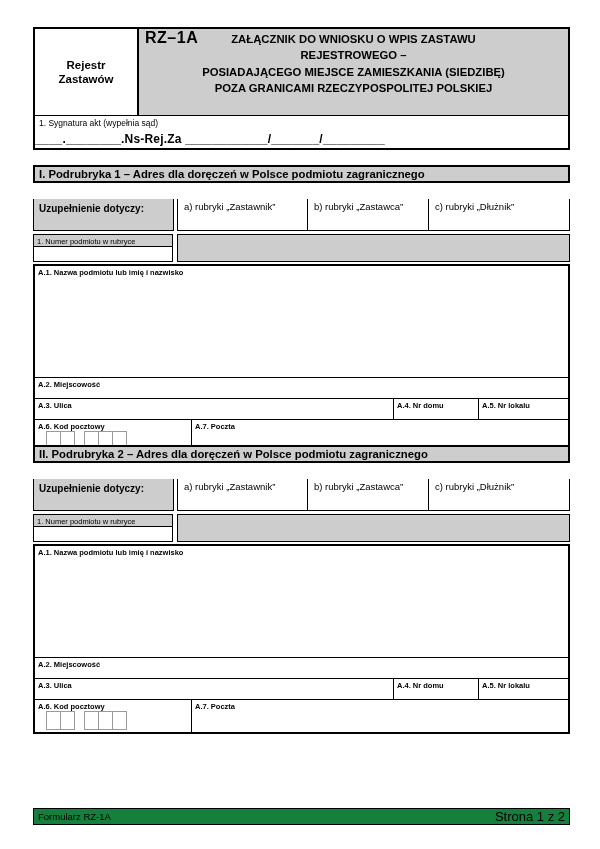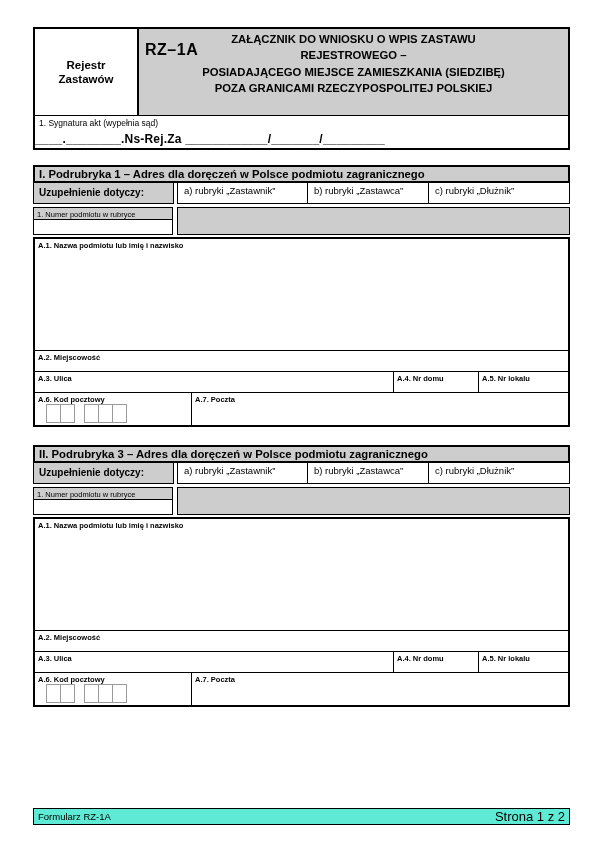--- a/index.html
+++ b/index.html
@@ -21,40 +21,40 @@
     width: 104px; border-right: 2px solid #000; background: #fff;
     display: flex; flex-direction: column; justify-content: center; align-items: center;
     font-weight: bold; font-size: 11.5px; line-height: 14px; text-align: center;
   }
   .title-cell {
     flex: 1; background: #cdcdcd; position: relative;
     text-align: center; font-weight: bold; font-size: 11.3px; line-height: 16.4px;
     padding-top: 2px;
   }
   .form-code {
-    position: absolute; left: 6px; top: 13px;
+    position: absolute; left: 6px; top: 1px;
     font-size: 16px; font-weight: bold; letter-spacing: 0.5px;
   }
   .hdr-row2 { height: 32px; position: relative; background: #fff; }
   .case-label { position: absolute; top: 2px; left: 4px; font-size: 8.5px; }
   .case-line {
     position: absolute; bottom: 2px; left: 0; width: 100%;
     text-align: left; font-size: 12px; font-weight: bold; letter-spacing: 0.2px;
   }
 
   
   .section { left: 33px; width: 537px; }
   #section-1 { top: 165px; }
   #section-2 { top: 445px; }
   .sec-title {
     height: 18px; border: 2px solid #000; background: #cdcdcd;
     font-weight: bold; font-size: 11.3px; line-height: 13px; padding: 1px 0 0 4px;
     white-space: nowrap; overflow: hidden;
   }
-  .uzup-row { display: flex; height: 21px; }
+  .uzup-row { display: flex; height: 32px; margin-top: 16px; }
   .uzup-label {
     width: 141px; background: #cdcdcd; border: 1px solid #000; border-top: none;
     font-weight: bold; font-size: 10px; padding: 4px 0 0 5px;
   }
   .uzup-gap { width: 3px; }
   .opt-cell {
     border: 1px solid #000; border-top: none; background: #fff;
     font-size: 9.5px; padding: 2px 0 0 6px; white-space: nowrap; overflow: hidden;
   }
   .opt-a { width: 131px; }
@@ -88,21 +88,21 @@
   .cell-a6 { width: 112px; position: relative; }
   .cell-a7 { flex: 1; border-left: 1px solid #000; }
   .postal-row { position: absolute; left: 11px; top: 11px; display: flex; align-items: flex-start; }
   .pbox { width: 15px; height: 19px; border: 1px solid #9a9a9a; background: #fff; margin-left: -1px; }
   .pbox.first { margin-left: 0; }
   .pgap { width: 9px; }
 
   
   #page-footer {
     left: 33px; top: 808px; width: 537px; height: 17px;
-    border: 1px solid #000; background: #5eead4;
+    border: 1px solid #000; background: #15803d;
     display: flex; justify-content: space-between; align-items: center;
     padding: 0 4px;
   }
   .footer-left { font-size: 9.5px; }
   .footer-right { font-size: 13px; }
 </style>
 </head>
 <body>
 
 <div id="form-header" class="abs">
@@ -170,21 +170,21 @@
         </div>
       </div>
       <div class="cell-a7">
         <span class="field-label">A.7. Poczta</span>
       </div>
     </div>
   </div>
 </div>
 
 <div id="section-2" class="section abs">
-  <div class="sec-title">II. Podrubryka 3 – Adres dla doręczeń w Polsce podmiotu zagranicznego</div>
+  <div class="sec-title">II. Podrubryka 2 – Adres dla doręczeń w Polsce podmiotu zagranicznego</div>
   <div class="uzup-row">
     <div class="uzup-label">Uzupełnienie dotyczy:</div>
     <div class="uzup-gap"></div>
     <div class="opt-cell opt-a">a) rubryki „Zastawnik”</div>
     <div class="opt-cell opt-b">b) rubryki „Zastawca”</div>
     <div class="opt-cell opt-c">c) rubryki „Dłużnik”</div>
   </div>
   <div class="numer-block">
     <div class="numer-label">1. Numer podmiotu w rubryce</div>
     <div class="numer-box"></div>

